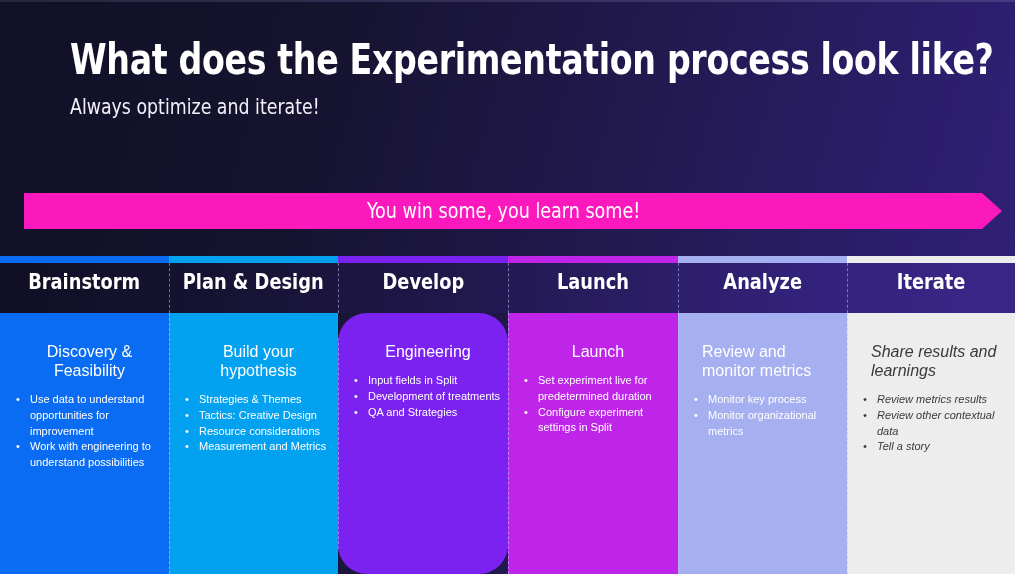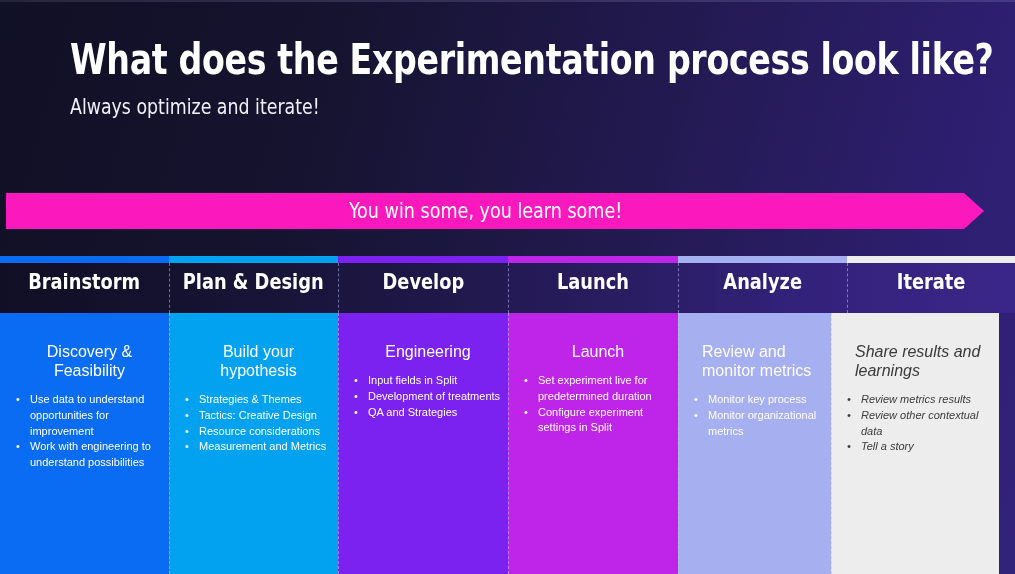--- a/index.html
+++ b/index.html
@@ -57,21 +57,21 @@
     line-height: 26px;
     color: #f2f0fb;
     transform: scaleX(0.92);
     transform-origin: left center;
     white-space: nowrap;
   }
 
   
   #banner {
     position: absolute;
-    left: 6px;
+    left: 24px;
     top: 193px;
     width: 978px;
     height: 36px;
     background: #FB18BD;
     -webkit-clip-path: polygon(0 0, 958px 0, 100% 50%, 958px 100%, 0 100%);
     clip-path: polygon(0 0, 958px 0, 100% 50%, 958px 100%, 0 100%);
     display: flex;
     align-items: center;
     justify-content: center;
   }
@@ -252,38 +252,38 @@
       <div class="column" style="width: 169px; background: rgb(3, 162, 240);">
         <div class="col-divider"></div>
         <div class="col-title center">Build your hypothesis</div>
         <ul class="col-list">
           <li>Strategies &amp; Themes</li>
           <li>Tactics: Creative Design</li>
           <li>Resource considerations</li>
           <li>Measurement and Metrics</li>
         </ul>
       </div>
-      <div class="column" style="width: 170px; background: rgb(123, 34, 240);">
+      <div class="column" style="width: 170px; background: rgb(123, 34, 240); border-radius: 29px;">
         <div class="col-divider"></div>
         <div class="col-title center">Engineering</div>
         <ul class="col-list">
           <li>Input fields in Split</li>
           <li>Development of treatments</li>
           <li>QA and Strategies</li>
         </ul>
       </div>
       <div class="column" style="width: 170px; background: rgb(190, 37, 232);">
         <div class="col-divider"></div>
         <div class="col-title center">Launch</div>
         <ul class="col-list">
           <li>Set experiment live for predetermined duration</li>
           <li>Configure experiment settings in Split</li>
         </ul>
       </div>
-      <div class="column" style="width: 153px; background: rgb(166, 175, 240);">
+      <div class="column" style="width: 169px; background: rgb(166, 175, 240);">
         <div class="col-divider"></div>
         <div class="col-title left">Review and monitor metrics</div>
         <ul class="col-list">
           <li>Monitor key process</li>
           <li>Monitor organizational metrics</li>
         </ul>
       </div>
       <div class="column" style="width: 168px; background: rgb(237, 237, 237); font-style: italic;">
         <div class="col-divider"></div>
         <div class="col-title left dark">Share results and learnings</div>

